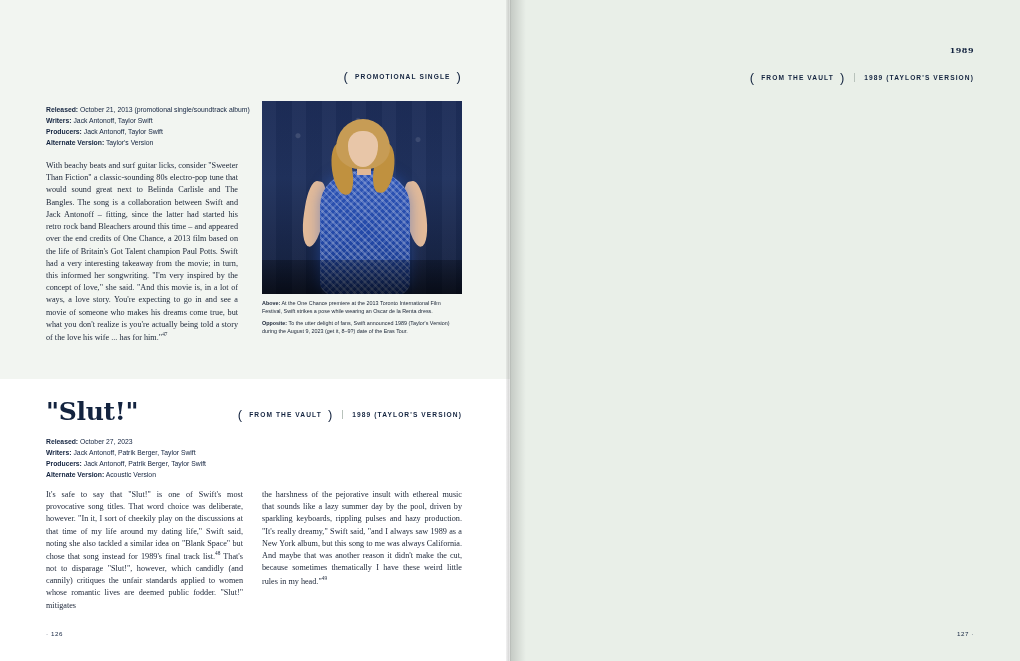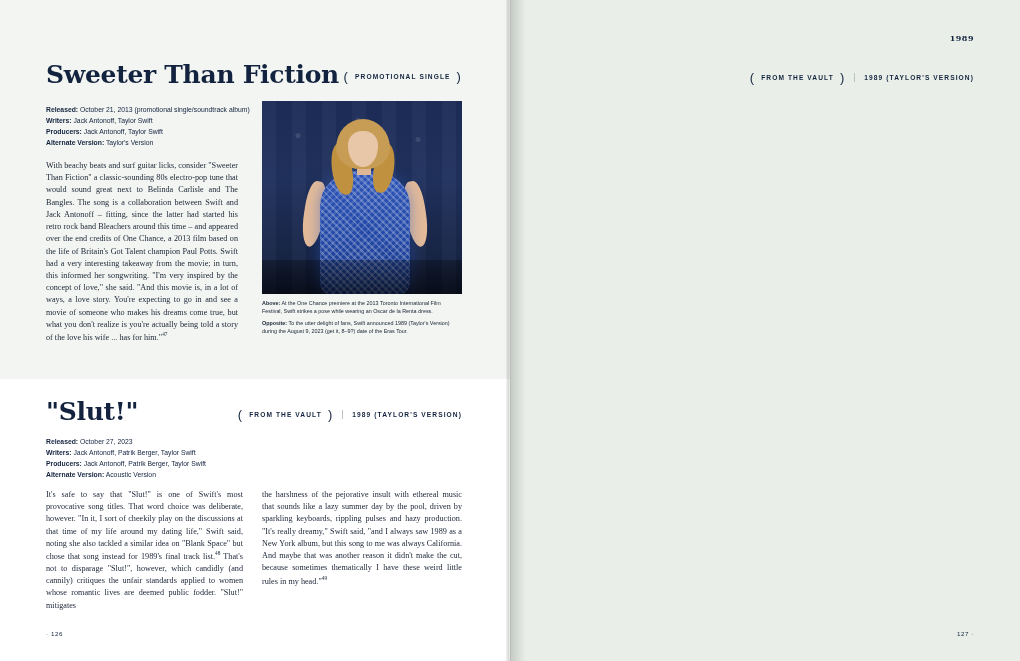--- a/index.html
+++ b/index.html
@@ -86,20 +86,21 @@
     letter-spacing:0.6px;
     color:#13233f;
   }
   .running-head {
     position:absolute;
     font-family:"DejaVu Serif", serif;
     font-weight:bold;
     font-size:8px;
     letter-spacing:0.5px;
     color:#13233f;
+    margin-top:12px;
   }
 
   
   .a1-title { position:absolute; left:46px; top:62px; }
   .a1-tags  { position:absolute; right:48px; top:73px; }
   .a1-credits { position:absolute; left:46px; top:104px; width:205px; }
   .a1-body { position:absolute; left:46px; top:160px; width:192px; }
 
   .a1-photo {
     position:absolute; left:262px; top:101px; width:200px; height:193px;
@@ -158,21 +159,20 @@
 </style>
 </head>
 <body>
 
 <div class="spread">
 
   <div class="page page-left">
     <div class="lp-top"></div>
     <div class="lp-bot"></div>
 
-    <h1 class="art-title a1-title">Sweeter Than Fiction</h1>
 
     <div class="a1-tags tag-row">
       <span class="tag">
         <span class="par">(</span>
         <span>PROMOTIONAL SINGLE</span>
         <span class="par">)</span>
       </span>
     </div>
 
     <div class="credits a1-credits">

